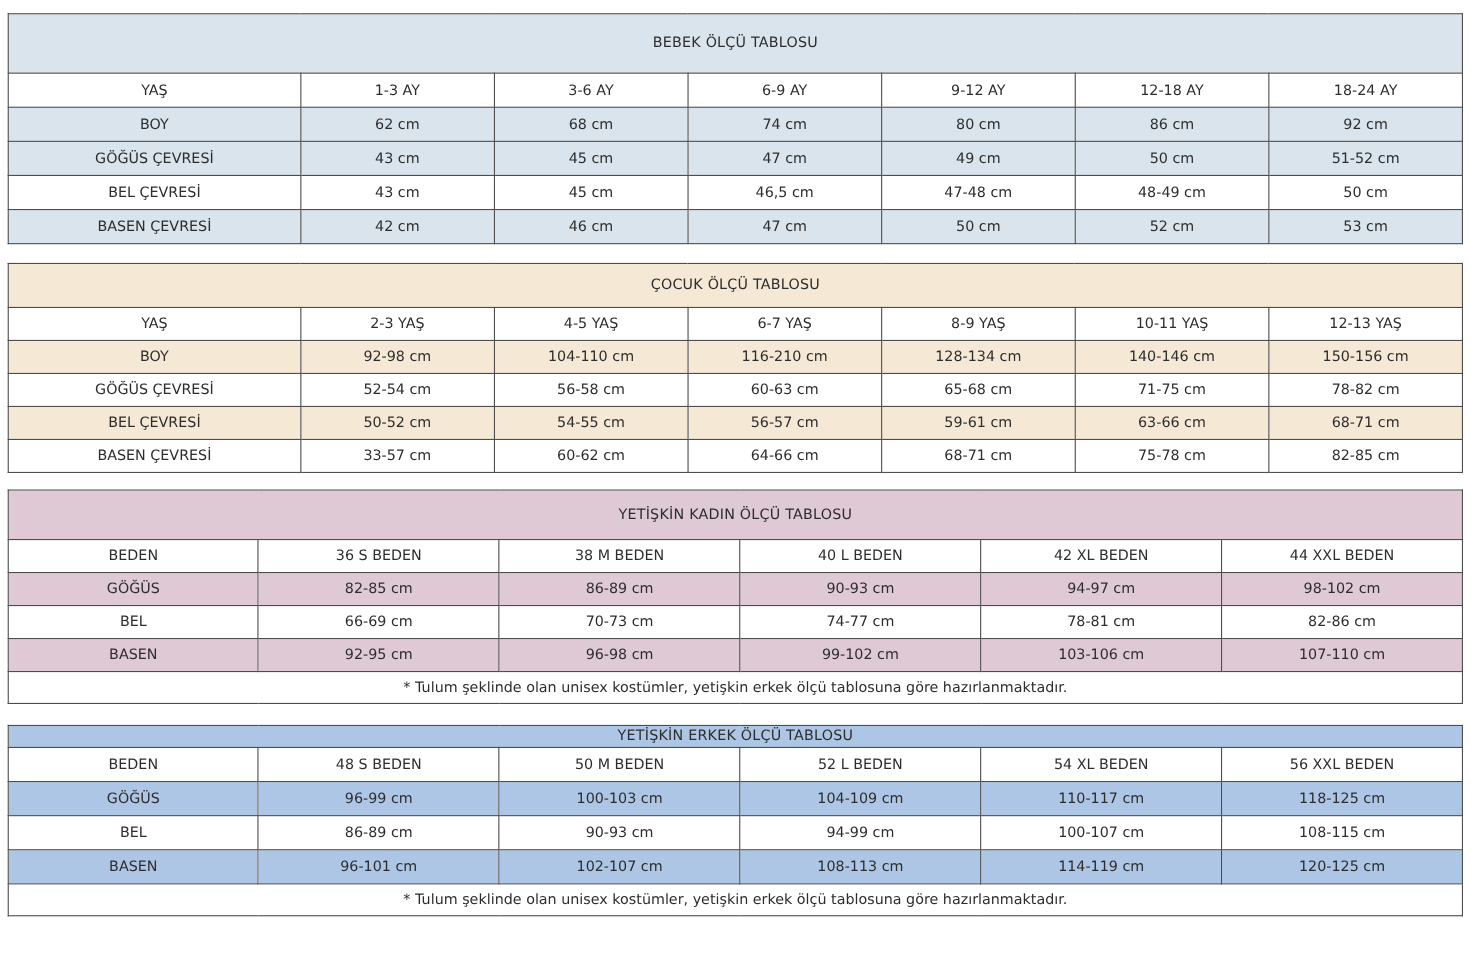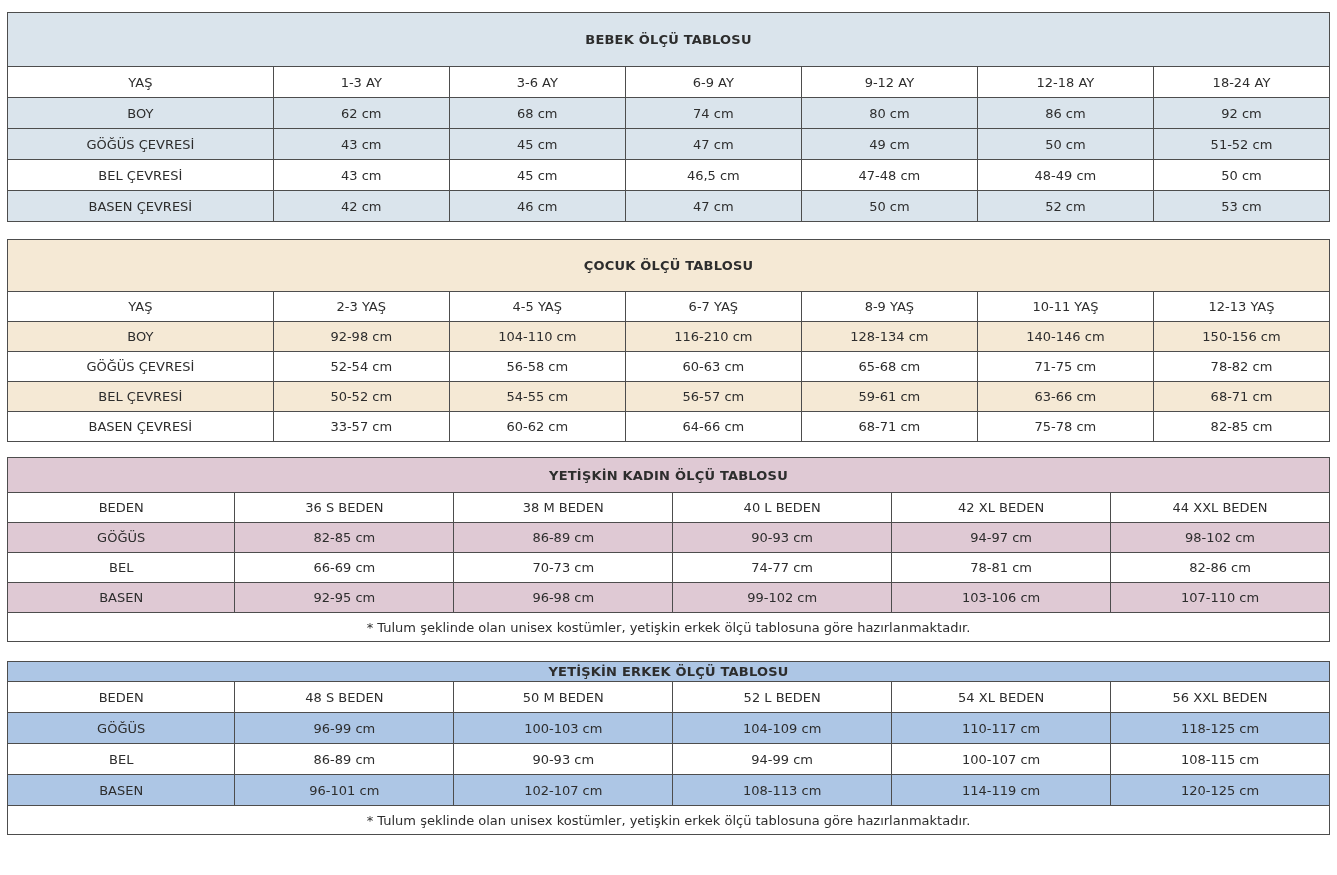--- a/index.html
+++ b/index.html
@@ -19,21 +19,21 @@
     text-align: center;
     vertical-align: middle;
     font-size: 13px;
     color: #2d2d2d;
     padding: 2px 4px;
     overflow: hidden;
     white-space: nowrap;
   }
   .title-cell {
     background: var(--accent);
-    font-weight: bold;
+    font-weight: normal;
     font-size: 15px;
     color: #14181d;
     letter-spacing: 0.2px;
   }
   .shaded td { background: var(--accent); }
   .label-cell { }
   .footnote-cell {
     text-align: left;
     font-size: 15px;
     color: #222222;
@@ -42,22 +42,22 @@
   }
   
   .cols-7 col.label-col { width: 20.1%; }
   .cols-6 col.label-col { width: 17.2%; }
   
   .table-baby  { margin-bottom: 17px; }
   .table-child { margin-bottom: 15px; }
   .table-women { margin-bottom: 19px; }
   .table-men   { margin-bottom: 0; }
   .table-baby  .title-cell { height: 54px; }
-  .table-child .title-cell { height: 52px; }
-  .table-women .title-cell { height: 35px; }
+  .table-child .title-cell { height: 40px; }
+  .table-women .title-cell { height: 45px; }
   .table-men   .title-cell { height: 19px; }
   .table-baby  tbody tr { height: 31px; }
   .table-child tbody tr { height: 30px; }
   .table-women tbody tr { height: 30px; }
   .table-men   tbody tr { height: 31px; }
   .table-women tr.footnote-row, .table-men tr.footnote-row { height: 29px; }
 </style>
 </head>
 <body>
 

